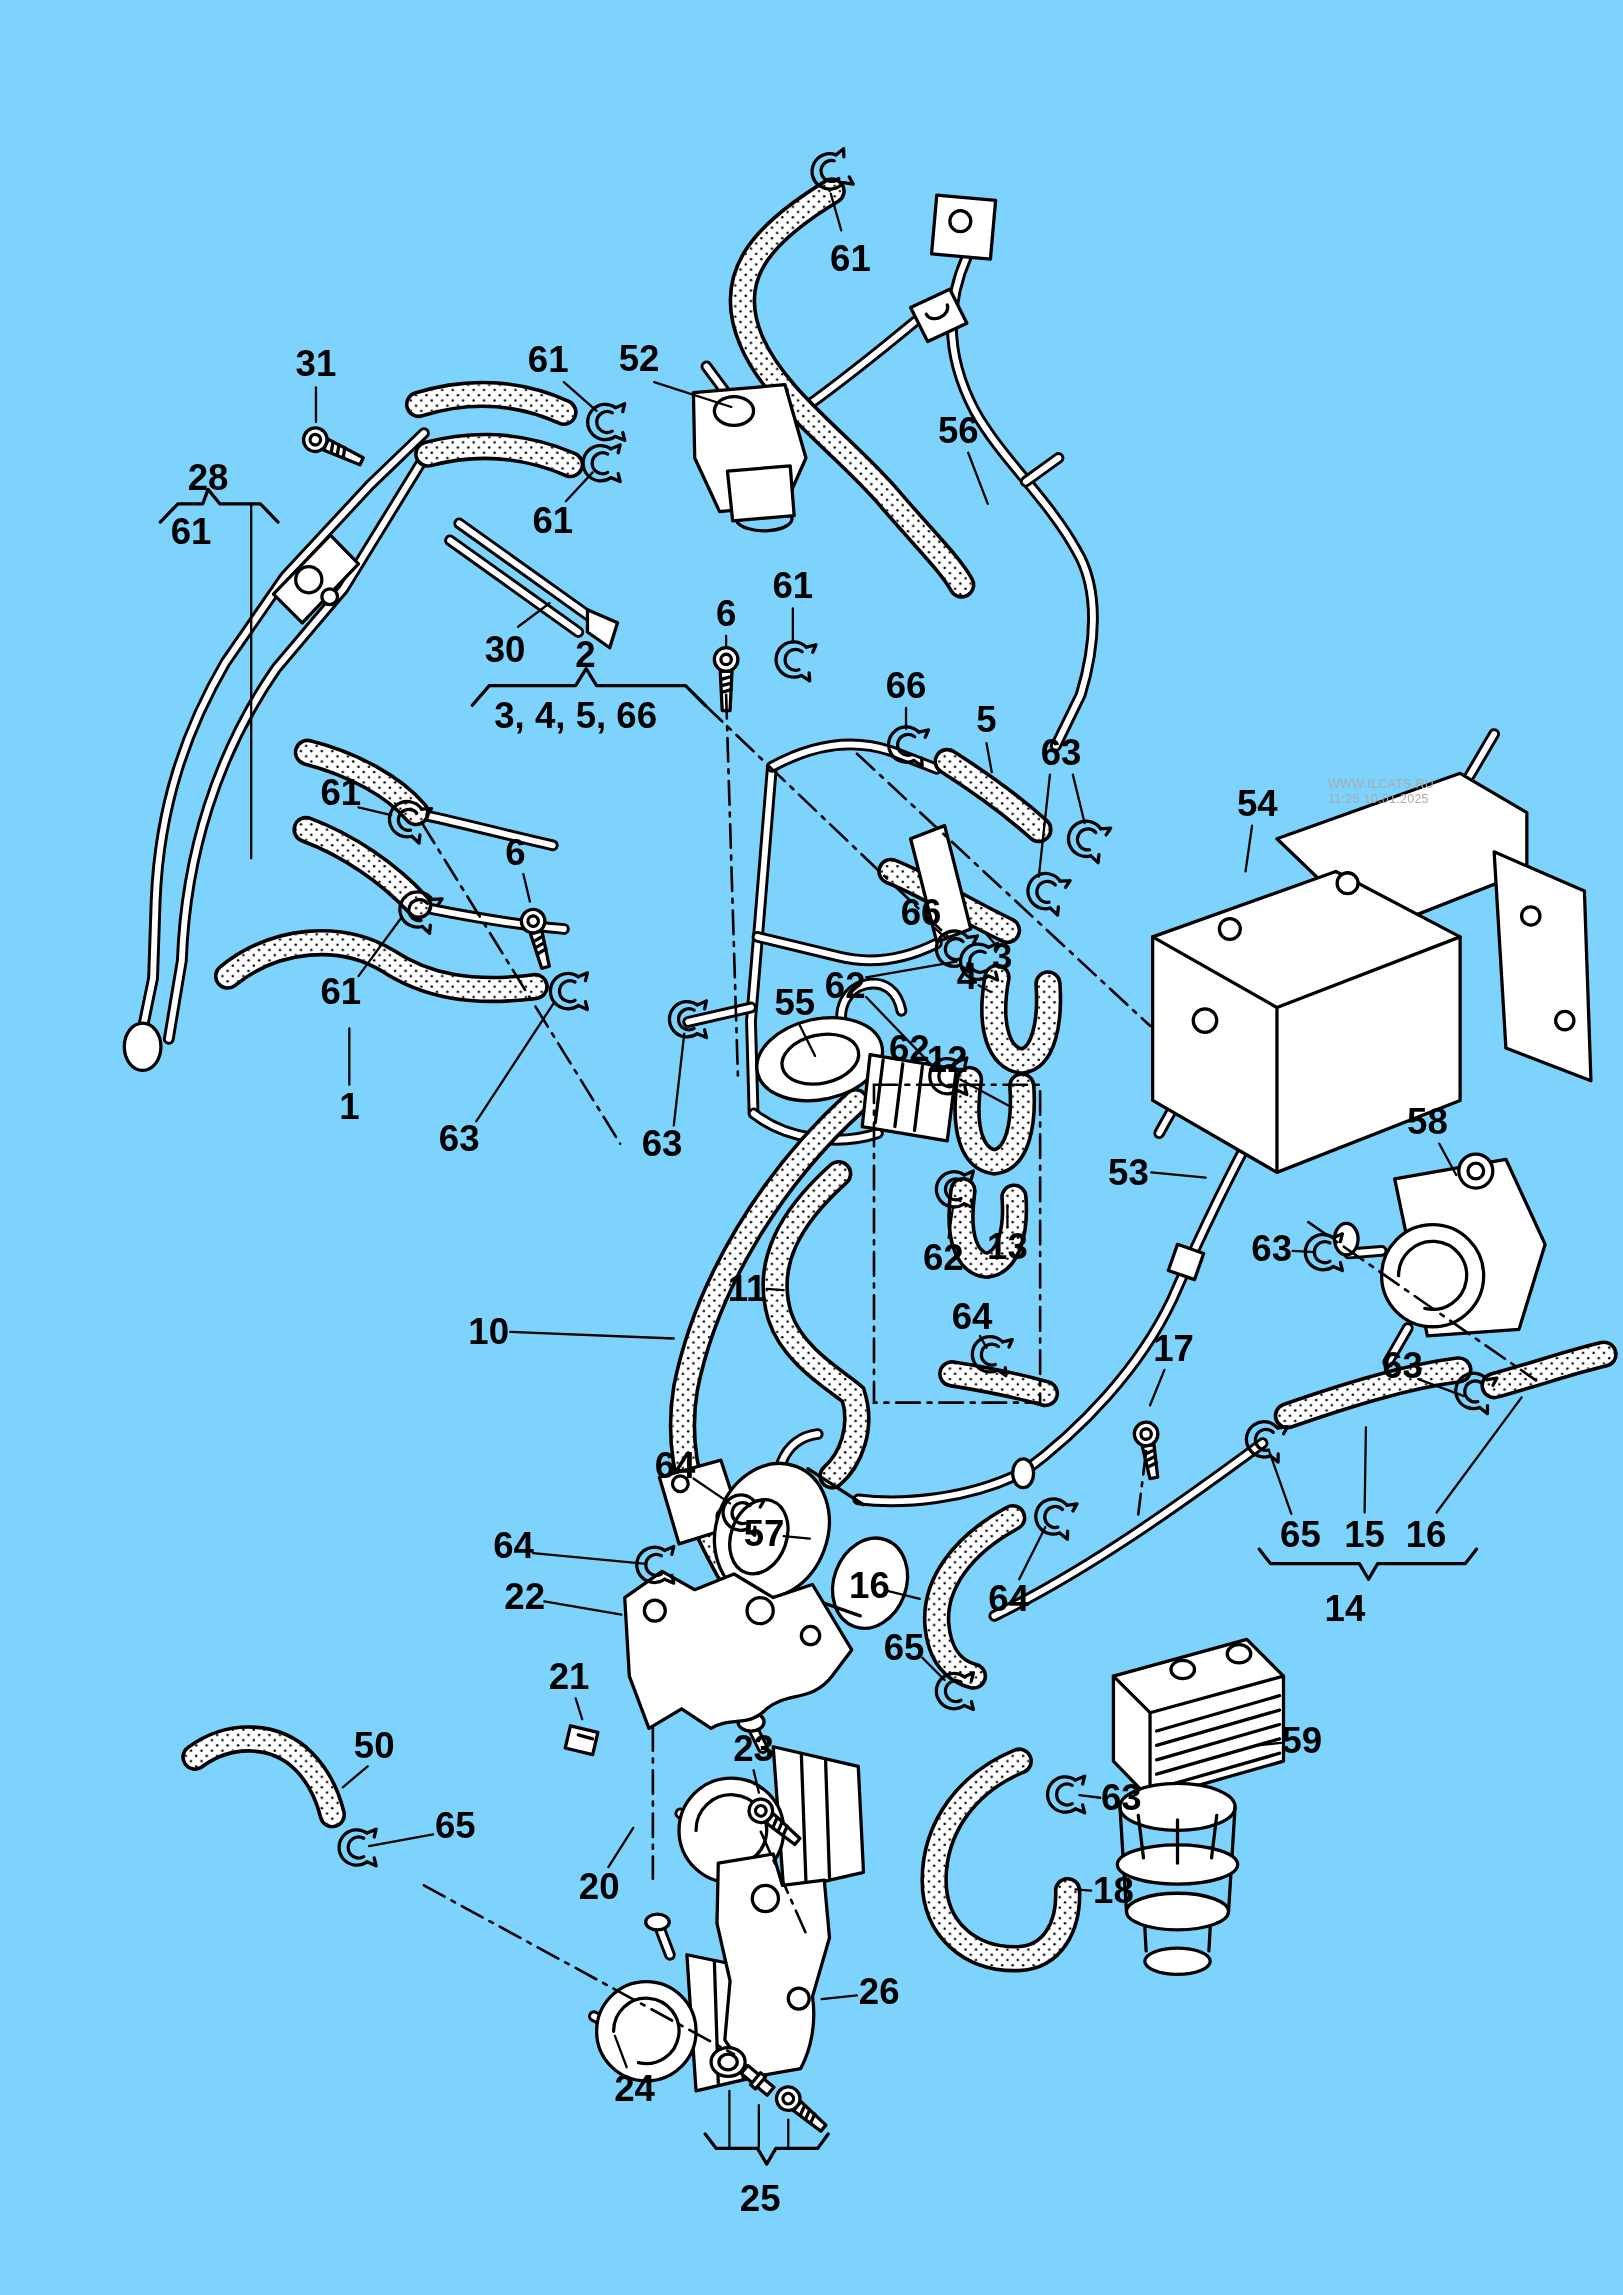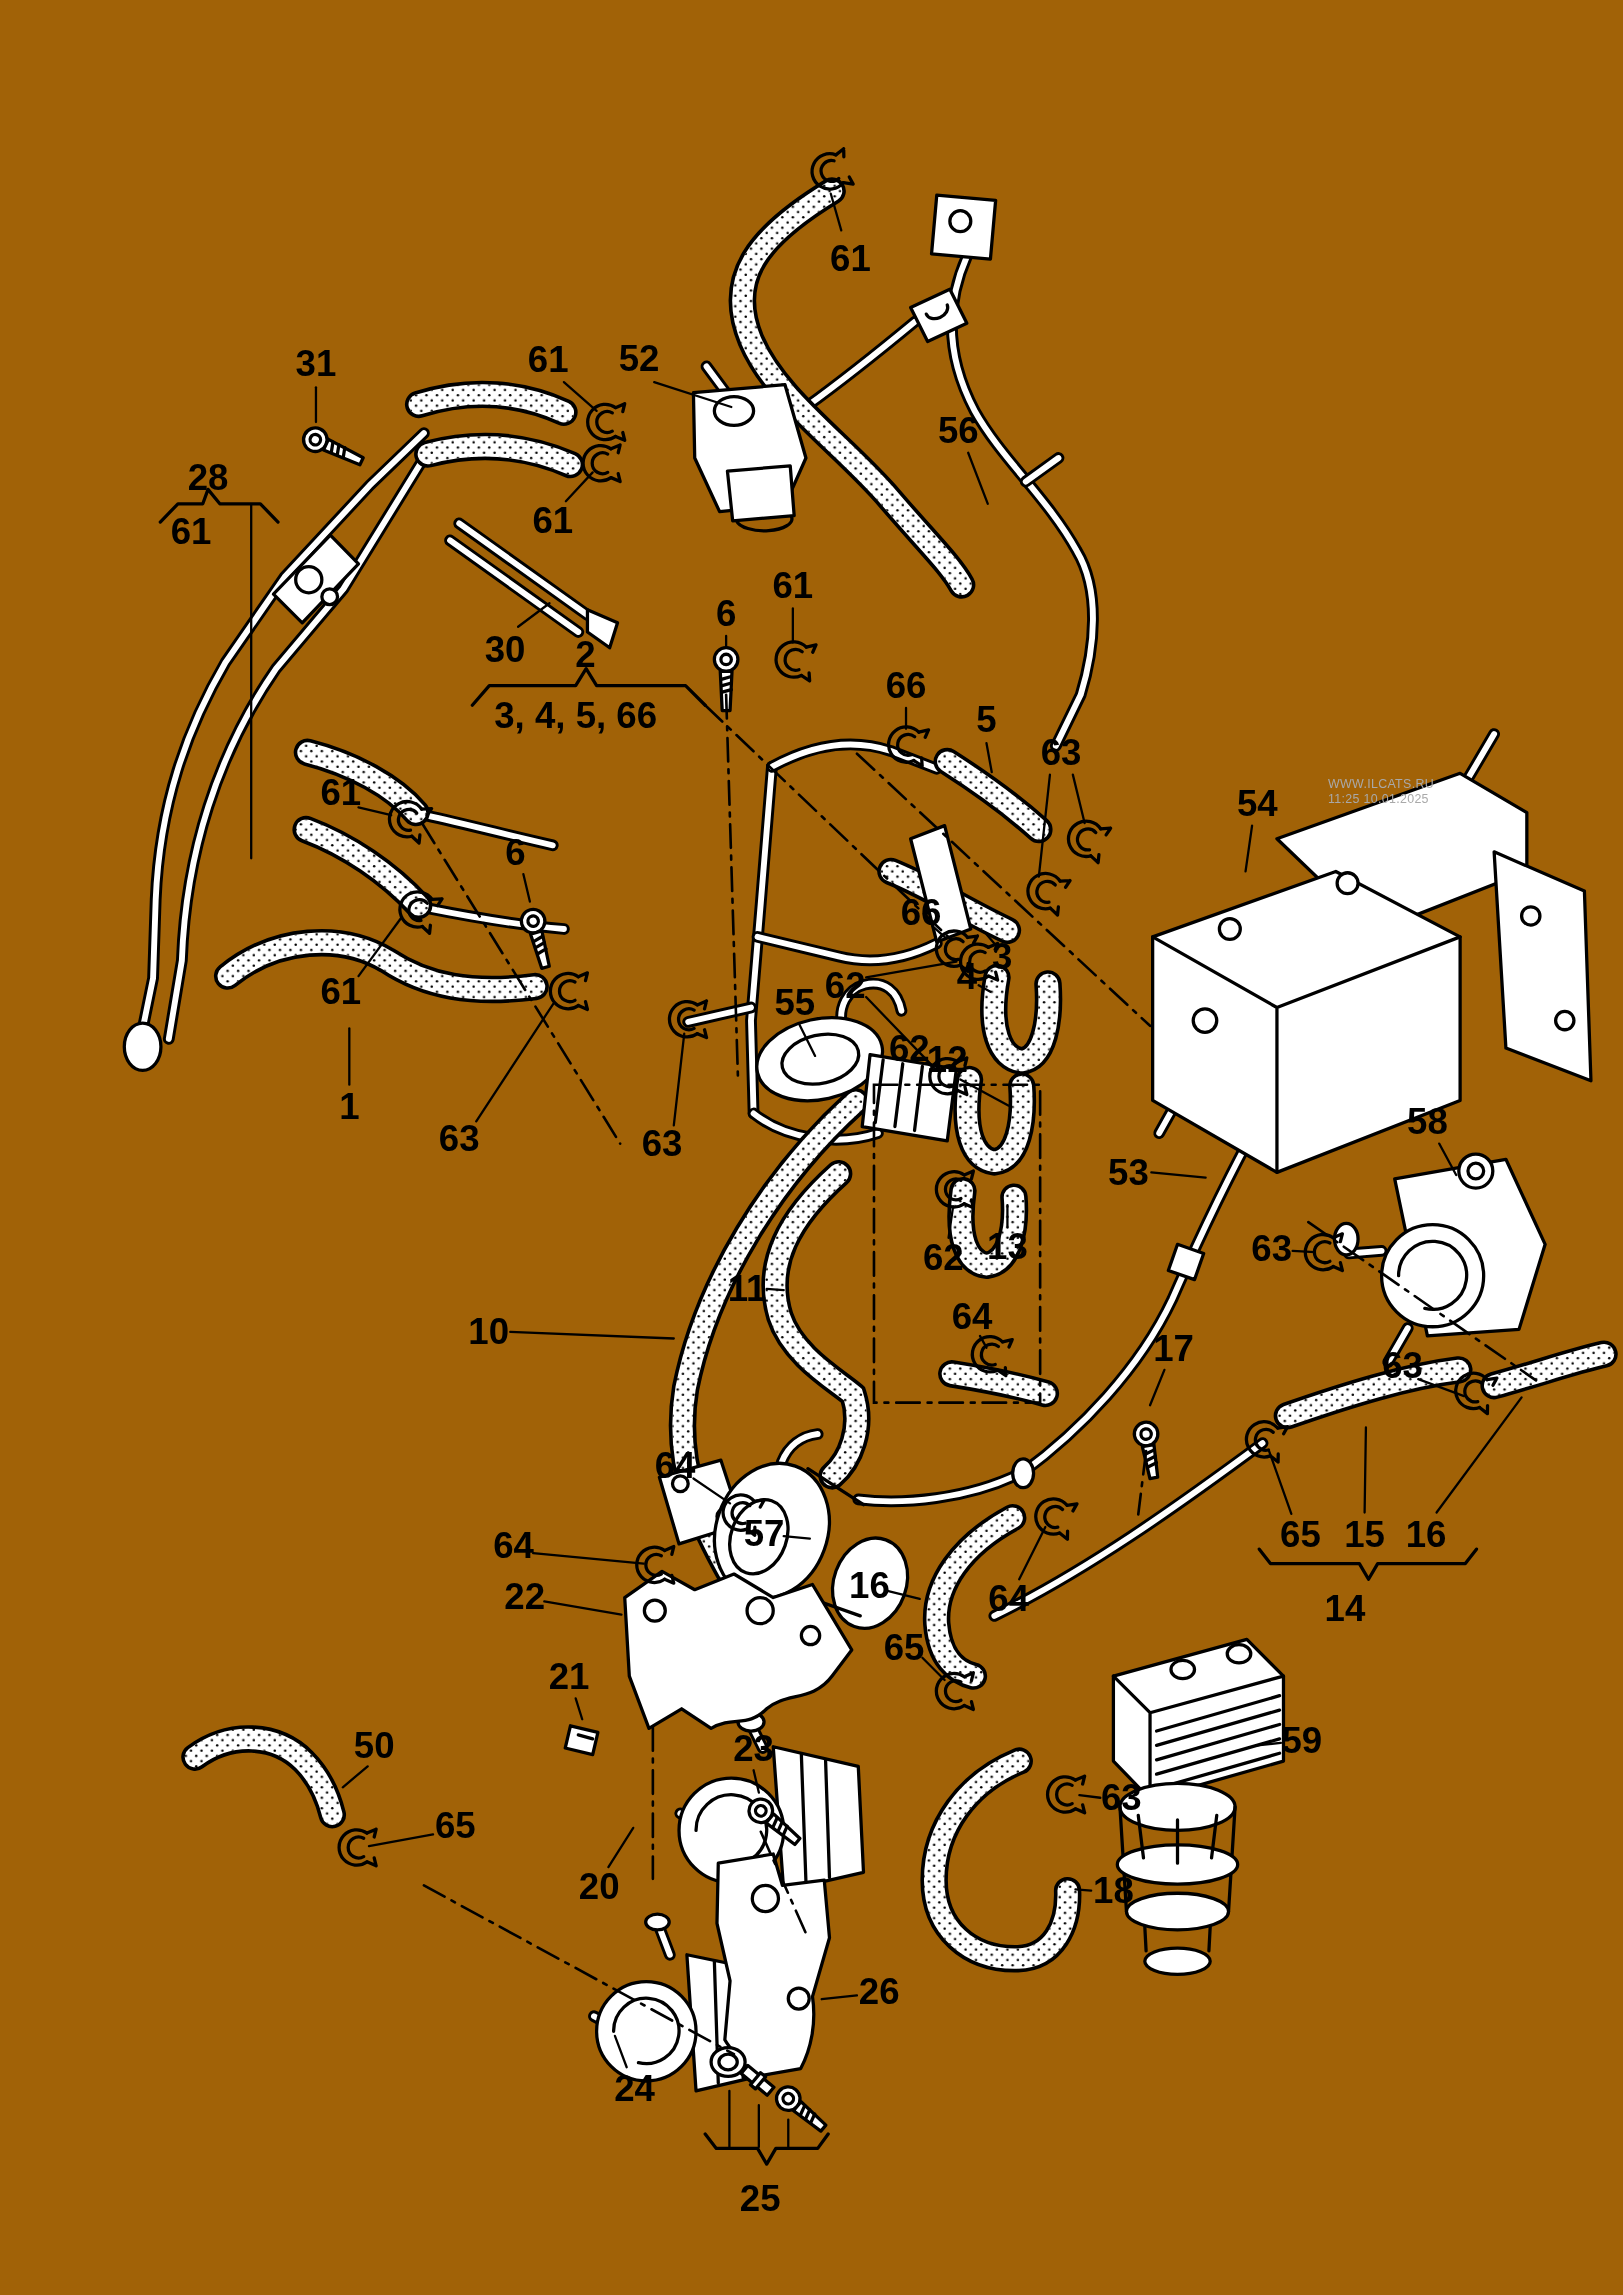--- a/index.html
+++ b/index.html
@@ -1,16 +1,16 @@
 <!DOCTYPE html>
 <html style="font-size:10.5px"><head>
 <meta charset="utf-8">
 <style>
   html,body{margin:0;padding:0;background:#ffffff;}
-  .stage{position:relative;width:1623px;height:2295px;background:#a16207;overflow:hidden;}
+  .stage{position:relative;width:1623px;height:2295px;background:#7dd3fc;overflow:hidden;}
   svg{display:block;}
   .ol{fill:none;stroke:#000;stroke-width:5;stroke-linecap:round;stroke-linejoin:round;}
   .fillw{fill:#fff;stroke:#000;stroke-width:5;stroke-linejoin:round;}
   .hose-o{fill:none;stroke:#000;stroke-width:42;stroke-linecap:round;}
   .hose-i{fill:none;stroke:#fff;stroke-width:31;stroke-linecap:round;}
   .hose-d{fill:none;stroke:url(#dots);stroke-width:31;stroke-linecap:round;}
   .pipe-o{fill:none;stroke:#000;stroke-width:18;stroke-linecap:round;stroke-linejoin:round;}
   .pipe-i{fill:none;stroke:#fff;stroke-width:9;stroke-linecap:round;stroke-linejoin:round;}
   .leader{fill:none;stroke:#000;stroke-width:3.5;stroke-linecap:round;}
   .dashdot{fill:none;stroke:#000;stroke-width:4;stroke-dasharray:36 12 6 12;stroke-linecap:round;}

